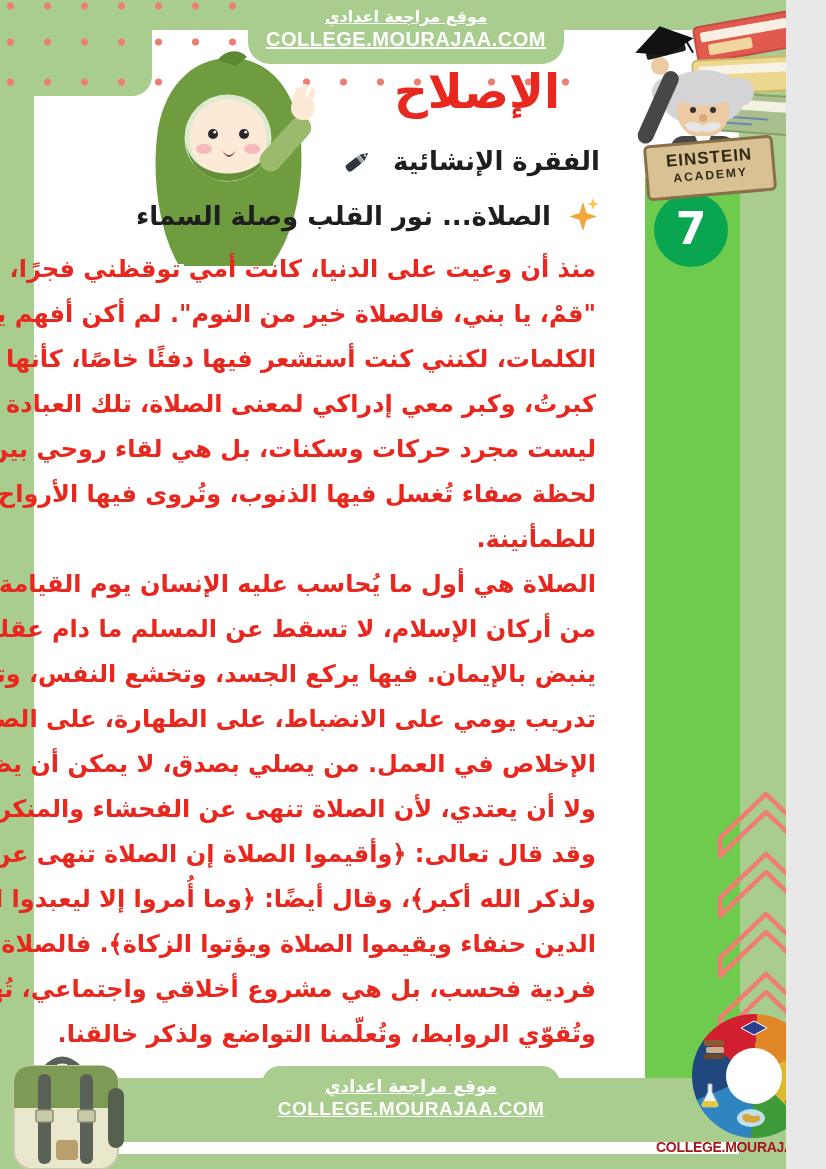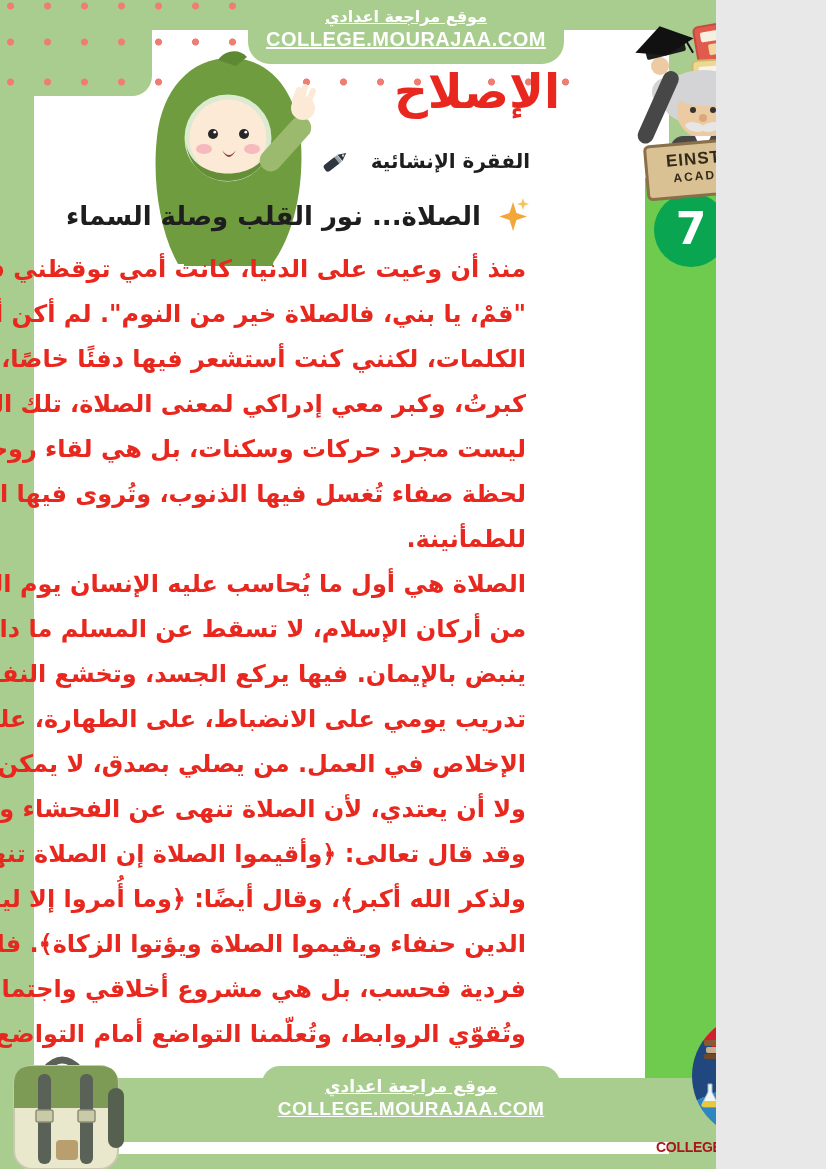--- a/index.html
+++ b/index.html
@@ -1,16 +1,16 @@
 <!DOCTYPE html>
 <html><head>
 <meta charset="utf-8">
 <style>
   html,body{margin:0;padding:0;background:#e8e8e8;}
-  .page{position:relative;width:716px;height:1169px;background:#ffffff;overflow:hidden;
+  .page{position:relative;width:786px;height:1169px;background:#ffffff;overflow:hidden;
         font-family:"DejaVu Sans",sans-serif;}
   .abs{position:absolute;}
 
   
   .green{background:#a9cd8e;}
   .border-left{left:0;top:0;width:34px;height:1169px;z-index:1;}
   .border-right{right:0;top:0;width:47px;height:1169px;z-index:1;}
   .border-top{left:0;top:0;width:826px;height:30px;z-index:1;}
   .corner-block{left:0;top:0;width:152px;height:96px;border-bottom-right-radius:20px;z-index:1;}
   .bottom-band{left:0;top:1078px;width:826px;height:64px;z-index:1;}
@@ -31,21 +31,21 @@
              text-decoration:underline;direction:rtl;}
   .site-url{display:block;margin-top:2px;font-size:20px;font-weight:700;letter-spacing:.5px;
             text-decoration:underline;font-family:"Liberation Sans",sans-serif;}
   .footer-box .site-name{margin-top:10px;font-size:17px;}
   .footer-box .site-url{font-size:19px;}
 
   
   .doc-title{left:300px;top:64px;width:260px;z-index:4;
              color:#e8281f;font-size:47px;font-weight:700;direction:rtl;}
   .section-row{top:146px;right:186px;z-index:4;display:flex;align-items:center;gap:20px;
-               direction:rtl;color:#1e1e1e;font-size:20px;font-weight:700;}
+               direction:rtl;color:#1e1e1e;font-size:26px;font-weight:700;}
   .essay-heading{top:198px;right:186px;z-index:4;display:flex;align-items:center;gap:19px;
                  direction:rtl;color:#1e1e1e;font-size:26px;font-weight:700;}
 
   
   .essay-body{left:20px;top:247px;right:190px;z-index:4;direction:rtl;}
   .essay-body .line{height:45px;line-height:45px;white-space:nowrap;text-align:right;
                     font-size:24px;font-weight:700;color:#e8281f;}
 
   
   .side-bar{left:645px;top:178px;width:95px;height:900px;background:#6ecb4d;z-index:2;}
@@ -214,21 +214,21 @@
       <div class="line">الصلاة هي أول ما يُحاسب عليه الإنسان يوم القيامة، وهي الركن الثاني</div>
       <div class="line">من أركان الإسلام، لا تسقط عن المسلم ما دام عقله حاضرًا وقلبه</div>
       <div class="line">ينبض بالإيمان. فيها يركع الجسد، وتخشع النفس، وتسمو الروح. إنها</div>
       <div class="line">تدريب يومي على الانضباط، على الطهارة، على الصدق في النية، وعلى</div>
       <div class="line">الإخلاص في العمل. من يصلي بصدق، لا يمكن أن يظلم، ولا أن يغش</div>
       <div class="line">ولا أن يعتدي، لأن الصلاة تنهى عن الفحشاء والمنكر.</div>
       <div class="line">وقد قال تعالى: ﴿وأقيموا الصلاة إن الصلاة تنهى عن الفحشاء والمنكر</div>
       <div class="line">ولذكر الله أكبر﴾، وقال أيضًا: ﴿وما أُمروا إلا ليعبدوا الله مخلصين له</div>
       <div class="line">الدين حنفاء ويقيموا الصلاة ويؤتوا الزكاة﴾. فالصلاة ليست عبادة</div>
       <div class="line">فردية فحسب، بل هي مشروع أخلاقي واجتماعي، تُهذّب السلوك،</div>
-      <div class="line">وتُقوّي الروابط، وتُعلّمنا التواضع أمام التواضع.</div>
+      <div class="line">وتُقوّي الروابط، وتُعلّمنا التواضع ولذكر خالقنا.</div>
     </div>
 
   <div class="abs backpack">
     <svg width="138" height="121" viewBox="0 0 138 121">
       <path d="M45 22 Q62 2 80 22" stroke="#5a6157" stroke-width="7" fill="none" stroke-linecap="round"></path>
       <rect x="14" y="18" width="104" height="103" rx="18" fill="#e9e7cc" stroke="#c9c7ad" stroke-width="2"></rect>
       <path d="M14 60 L14 36 Q14 18 32 18 L100 18 Q118 18 118 36 L118 60 Z" fill="#7d9b55"></path>
       <rect x="108" y="40" width="16" height="60" rx="8" fill="#55604e"></rect>
       <rect x="38" y="26" width="13" height="90" rx="6" fill="#5a6157"></rect>
       <rect x="80" y="26" width="13" height="90" rx="6" fill="#5a6157"></rect>

